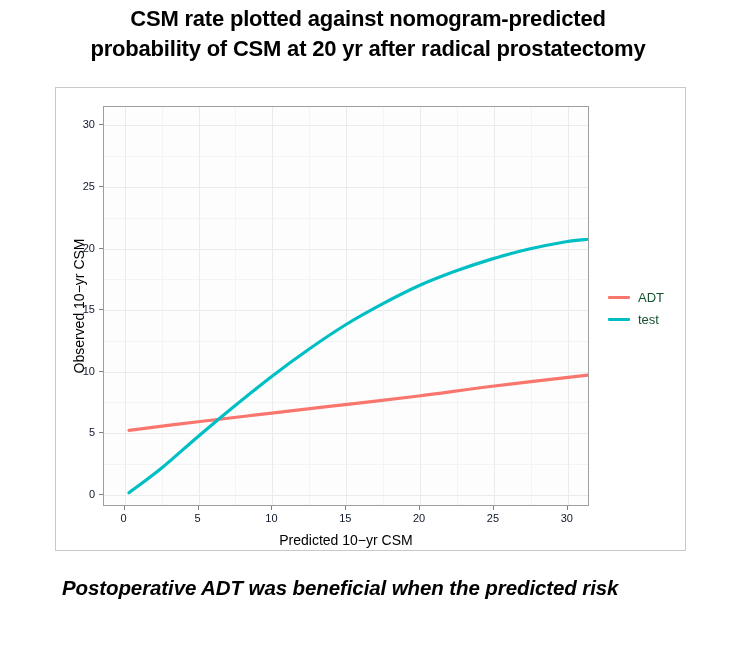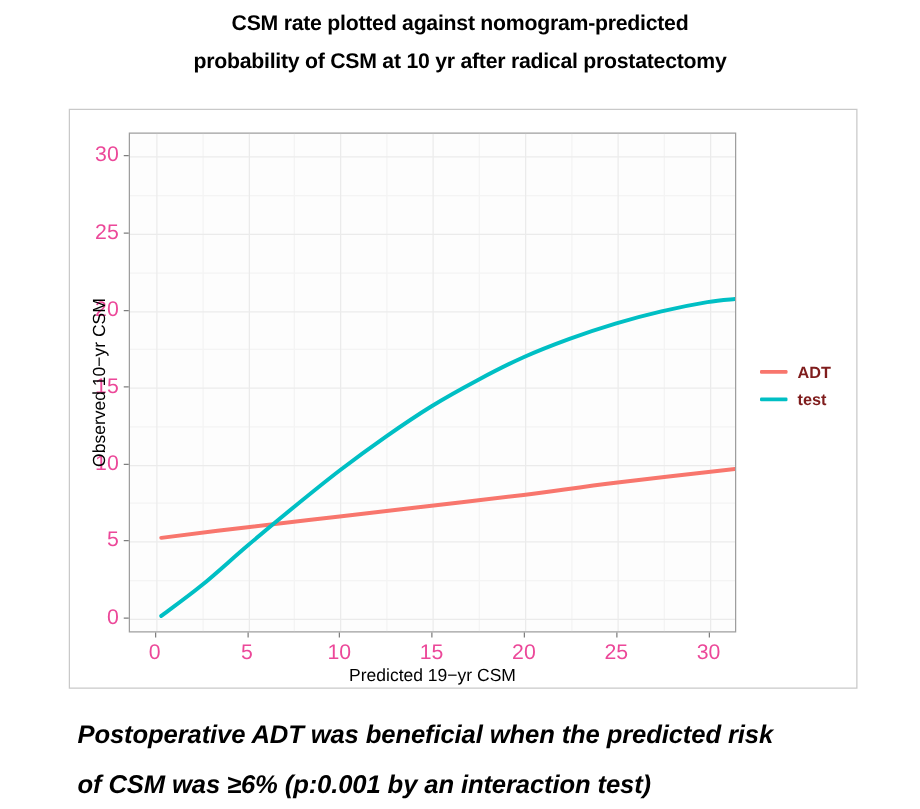--- a/index.html
+++ b/index.html
@@ -16,21 +16,21 @@
   }
 
   
   #title-block {
     position: absolute;
     left: 0;
     top: 4px;
     width: 736px;
     text-align: center;
     font-weight: bold;
-    font-size: 17px;
+    font-size: 22px;
     line-height: 30px;
     color: #000000;
     letter-spacing: -0.2px;
   }
   #title-block .tline { display: block; white-space: nowrap; }
 
   
   #figure-frame {
     position: absolute;
     left: 55px;
@@ -71,22 +71,22 @@
     width: 100%; height: 100%;
   }
 
   
   .tick-mark { position: absolute; background: #7f7f7f; }
   .tick-mark.xt { width: 1px; height: 4px; }
   .tick-mark.yt { height: 1px; width: 4px; }
 
   .axis-text {
     position: absolute;
-    font-size: 17px;
-    color: #ec4899;
+    font-size: 11px;
+    color: #0f172a;
     white-space: nowrap;
   }
   .x-tick-label { transform: translateX(-50%); top: 424px; }
   .y-tick-label { transform: translateY(-50%); text-align: right; }
 
   #x-axis-title {
     position: absolute;
     left: 47px;
     width: 486px;
     top: 444px;
@@ -119,23 +119,22 @@
   }
   .legend-key {
     width: 22px;
     height: 3px;
     border-radius: 1px;
     margin-right: 8px;
     flex: none;
   }
   .legend-label {
     font-size: 13px;
-    color: #7f1d1d;
+    color: #14532d;
     white-space: nowrap;
-    font-weight: bold;
   }
 
   
   #caption-block {
     position: absolute;
     left: 62px;
     top: 568px;
     width: 660px;
     font-weight: bold;
     font-size: 20.5px;
@@ -143,21 +142,21 @@
     color: #000000;
     letter-spacing: -0.1px;
   }
   #caption-block .cline { display: block; white-space: nowrap; font-style: italic; }
 </style>
 </head>
 <body>
 
 <div id="title-block">
   <span class="tline">CSM rate plotted against nomogram-predicted</span>
-  <span class="tline">probability of CSM at 10 yr after radical prostatectomy</span>
+  <span class="tline">probability of CSM at 20 yr after radical prostatectomy</span>
 </div>
 
 <div id="figure-frame">
 
   <div id="plot-panel">
     <div id="grid-layer">
         <div class="gridline-minor vert" style="left: 57.61px;"></div>
         <div class="gridline-minor vert" style="left: 131.47px;"></div>
         <div class="gridline-minor vert" style="left: 205.33px;"></div>
         <div class="gridline-minor vert" style="left: 279.19px;"></div>
@@ -216,32 +215,31 @@
       <div class="tick-mark yt" style="top: 221.08px; left: 43px;"></div>
       <div class="axis-text y-tick-label" style="top: 221.08px; left: 11px; width: 28px;">15</div>
       <div class="tick-mark yt" style="top: 159.54px; left: 43px;"></div>
       <div class="axis-text y-tick-label" style="top: 159.54px; left: 11px; width: 28px;">20</div>
       <div class="tick-mark yt" style="top: 98px; left: 43px;"></div>
       <div class="axis-text y-tick-label" style="top: 98px; left: 11px; width: 28px;">25</div>
       <div class="tick-mark yt" style="top: 36.46px; left: 43px;"></div>
       <div class="axis-text y-tick-label" style="top: 36.46px; left: 11px; width: 28px;">30</div>
     </div>
 
-  <div id="x-axis-title">Predicted 19−yr CSM</div>
+  <div id="x-axis-title">Predicted 10−yr CSM</div>
   <div id="y-axis-title">Observed 10−yr CSM</div>
 
   <div id="legend">
     <div class="legend-row">
       <span class="legend-key" style="background: rgb(248, 118, 109);"></span>
       <span class="legend-label">ADT</span>
     </div>
     <div class="legend-row">
       <span class="legend-key" style="background: rgb(0, 191, 196);"></span>
       <span class="legend-label">test</span>
     </div>
   </div>
 
 </div>
 
 <div id="caption-block">
   <span class="cline">Postoperative ADT was beneficial when the predicted risk</span>
-  <span class="cline">of CSM was ≥6% (p:0.001 by an interaction test)</span>
 </div>
 
 </body></html>

